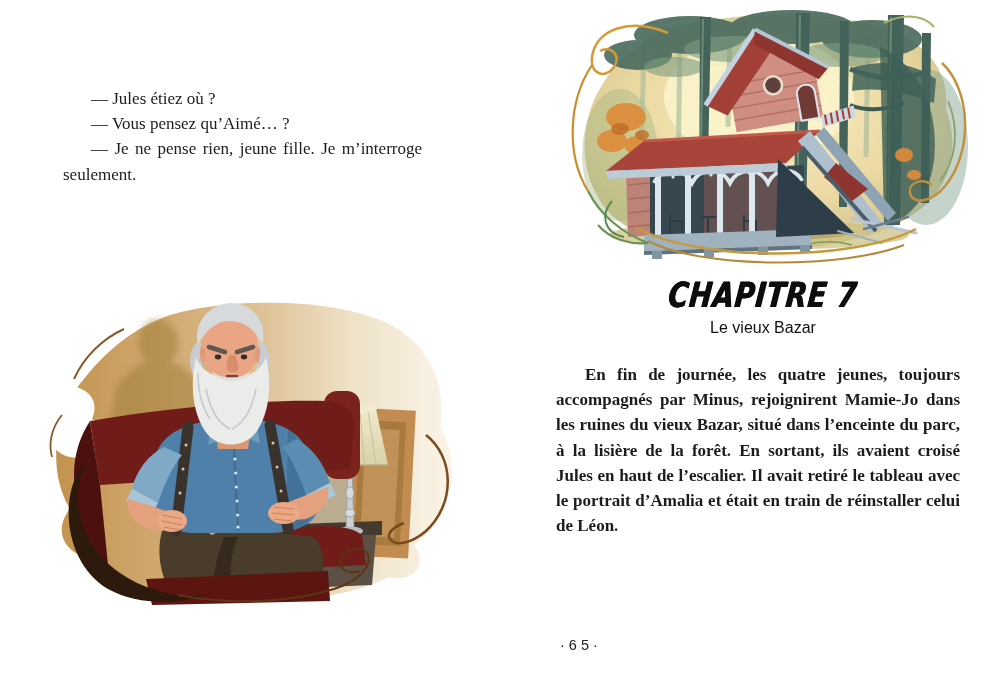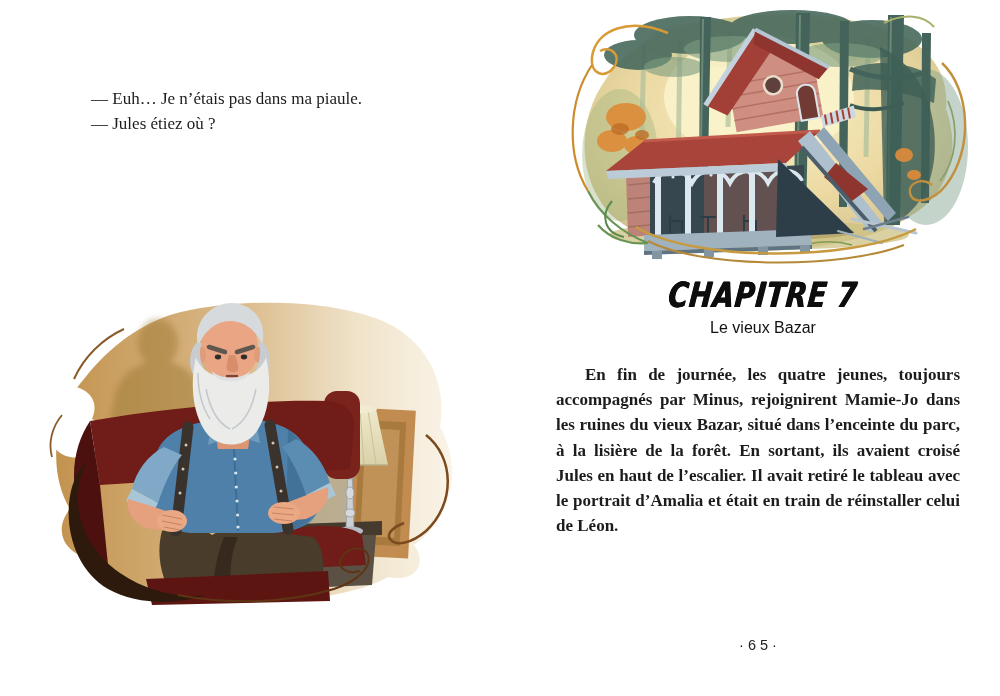--- a/index.html
+++ b/index.html
@@ -20,39 +20,40 @@
   
   .chapter-block{position:absolute;left:63px;top:276px;width:400px;text-align:center;}
   .chapter-title{margin:0;font-family:"DejaVu Sans", sans-serif;font-weight:bold;font-style:italic;
                  font-size:32px;letter-spacing:1px;color:#0d0d0d;
                  transform:scale(0.85,1.08) skewX(-7deg);transform-origin:center;
                  text-shadow:0.7px 0 0 #0d0d0d, -0.4px 0 0 #0d0d0d;}
   .chapter-subtitle{margin:5px 0 0 0;font-family:"Liberation Sans", sans-serif;font-weight:normal;
                     font-size:16px;color:#111;}
 
   
-  .pagenum{position:absolute;left:60px;top:637px;width:400px;text-align:center;
+  .pagenum{position:absolute;left:60px;top:637px;width:400px;
            font-family:"Liberation Sans", sans-serif;font-size:14.5px;letter-spacing:4px;color:#222;}
 
   
   figure{margin:0;padding:0;position:absolute;}
   .illust-left{left:30px;top:297px;width:450px;height:312px;}
   .illust-right{left:54px;top:7px;width:424px;height:258px;}
   figure svg{display:block;width:100%;height:100%;}
 </style>
 </head>
 <body>
 
 <div class="spread">
 
   <section class="page page-left">
 
     <div class="textblock left-text">
-      <p>— Euh… Je n’étais pas dans ma piaule.</p>
       <p>— Jules étiez où ?</p>
+      <p>— Vous pensez qu’Aimé… ?</p>
+      <p>— Je ne pense rien, jeune fille. Je m’interroge seulement.</p>
     </div>
 
     <figure class="illust-left">
       <svg viewBox="0 0 450 312">
         <defs>
           <linearGradient id="wallG" x1="0" y1="0" x2="1" y2="0">
             <stop offset="0" stop-color="#c3934f"></stop>
             <stop offset="0.45" stop-color="#d9b887"></stop>
             <stop offset="0.75" stop-color="#efe2c8"></stop>
             <stop offset="1" stop-color="#faf4e8"></stop>

